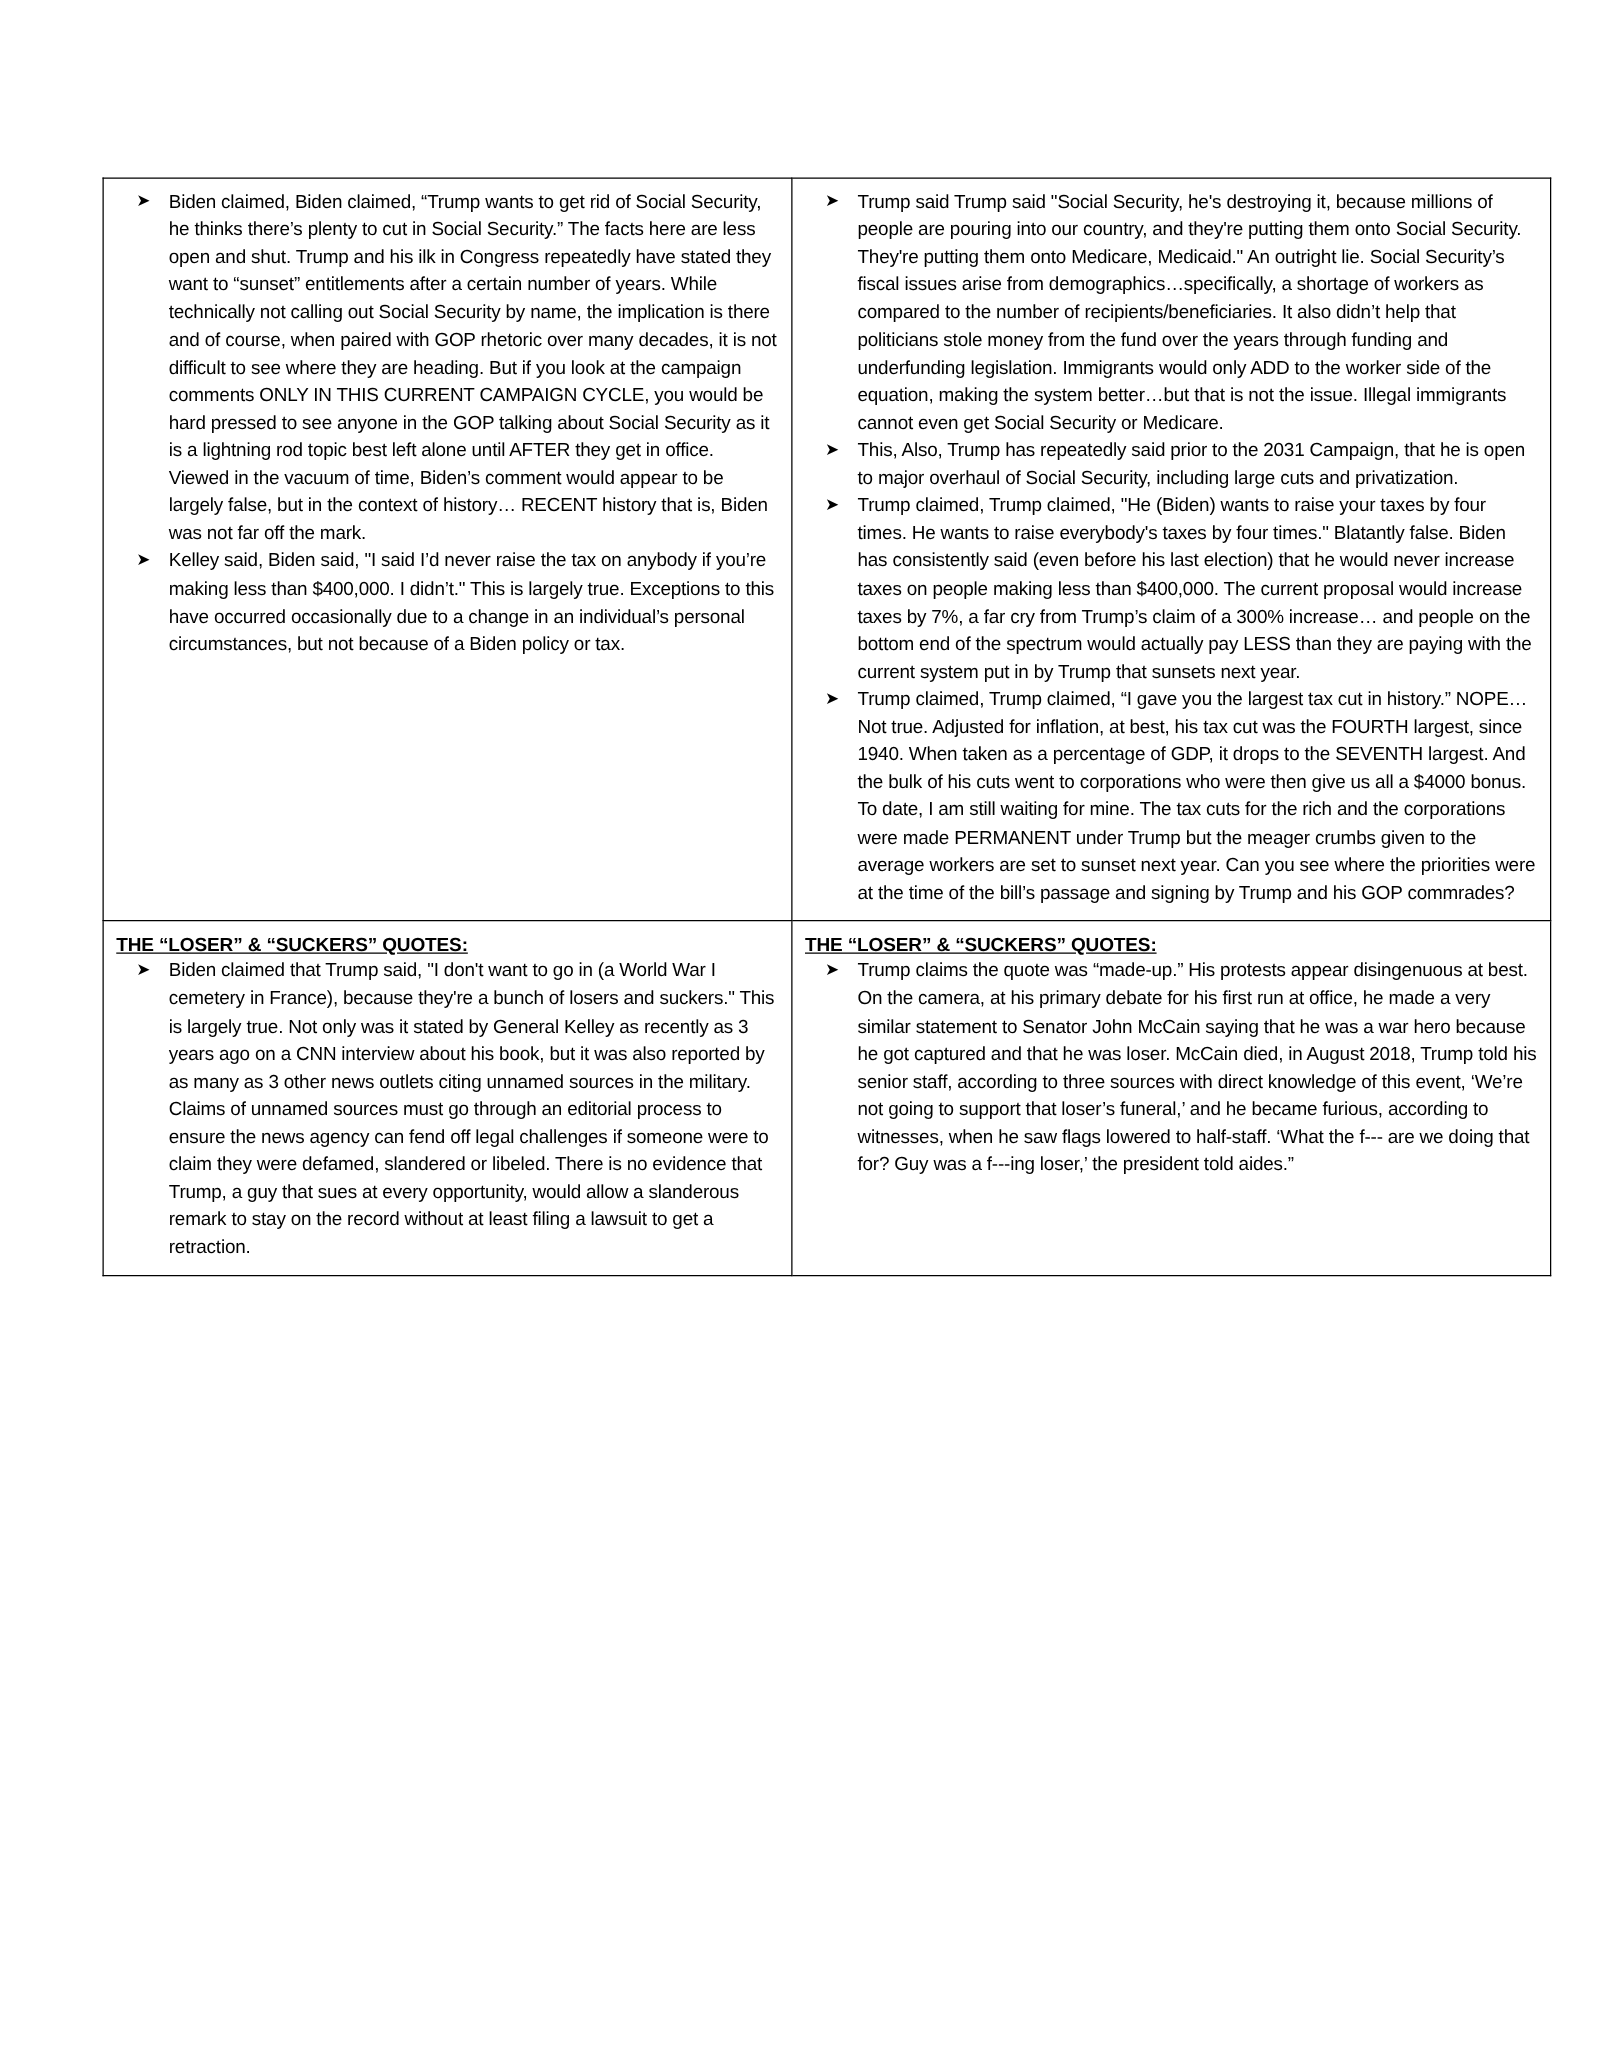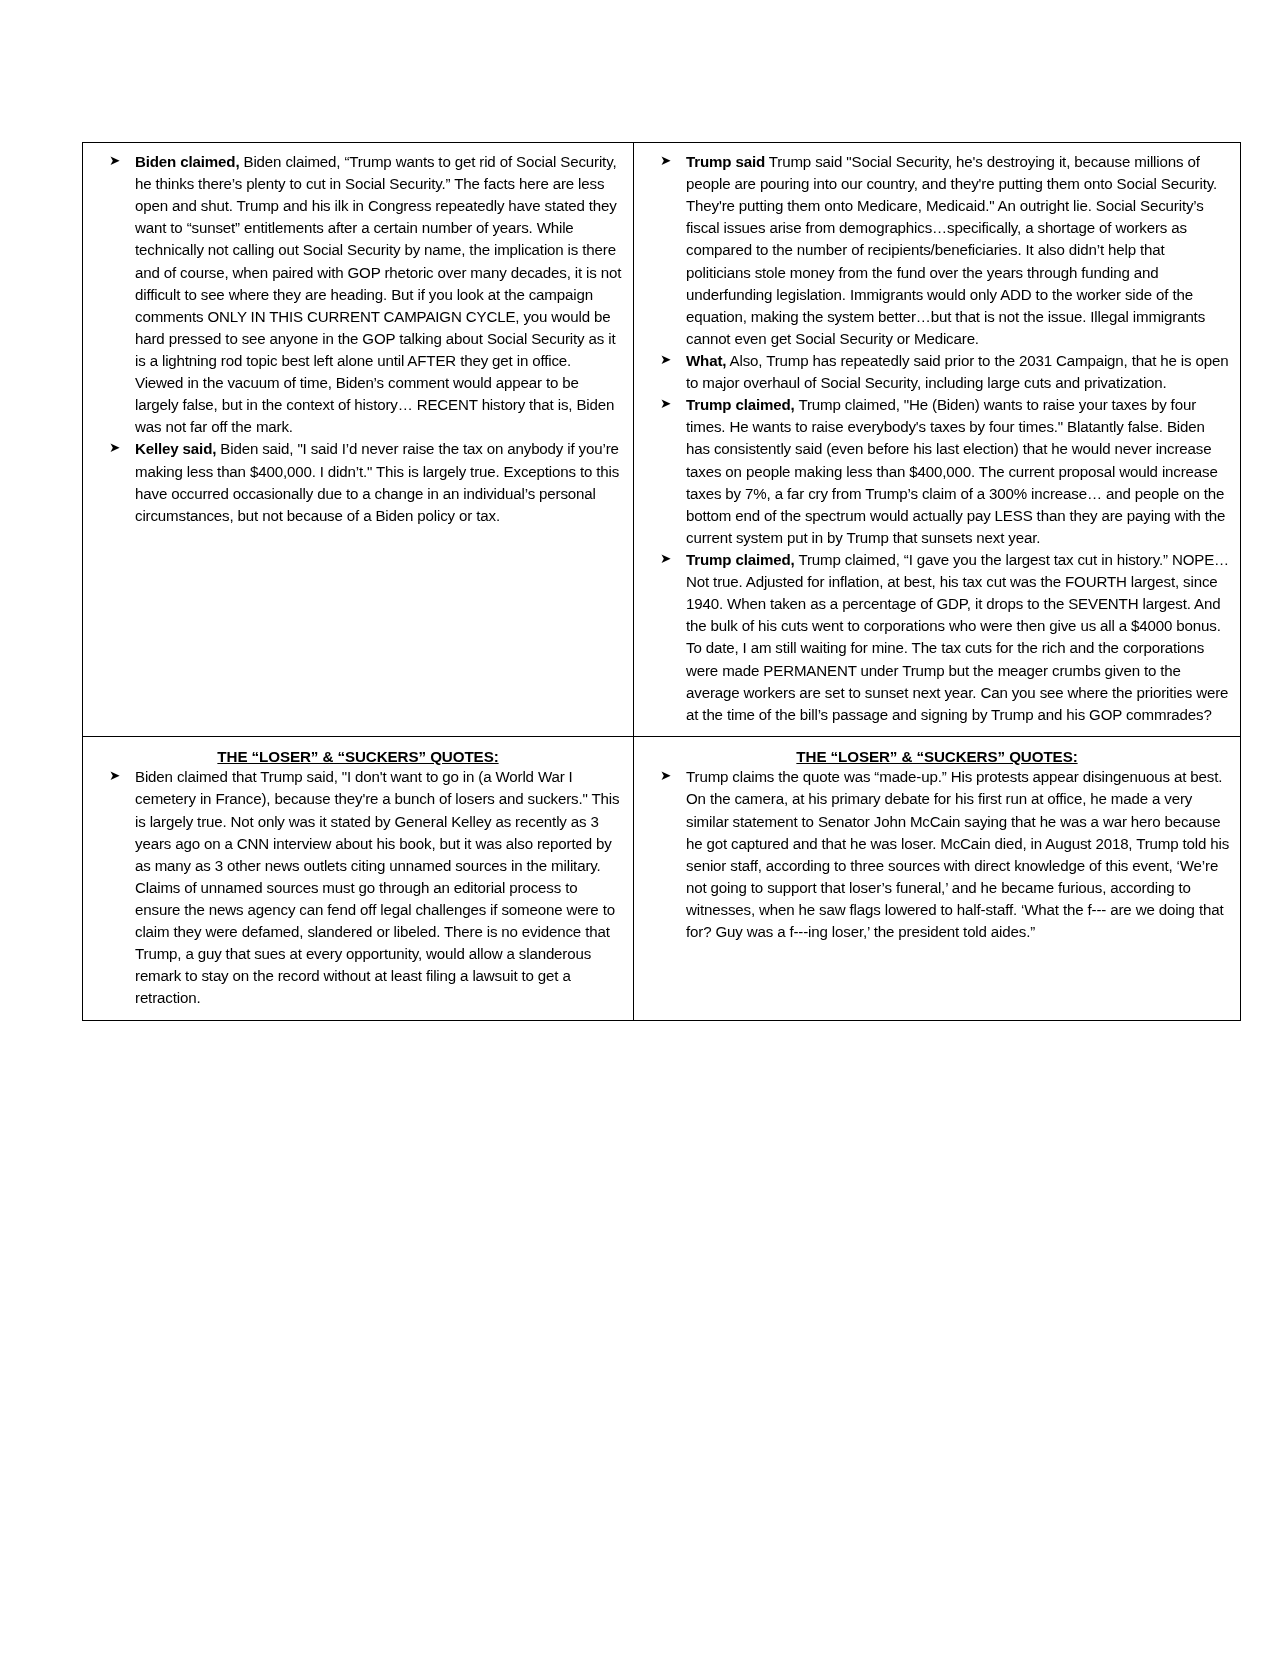--- a/index.html
+++ b/index.html
@@ -35,21 +35,20 @@
   .col-left { width: 530px; }
   .col-right { width: 586px; }
 
   .section-head {
     font-size: 15.2px;
     font-weight: bold;
     text-decoration: underline;
     line-height: 1.28;
     margin: 2px 0 0 0;
     letter-spacing: -0.1px;
-    text-align: center;
   }
   ul.bullets {
     list-style: none;
     margin: 0;
     padding: 0;
   }
   ul.bullets li {
     position: relative;
     padding-left: 42px;
     margin: 0 0 0 0;
@@ -59,21 +58,21 @@
     letter-spacing: -0.15px;
   }
   ul.bullets li + li { margin-top: 0px; }
   ul.bullets li .marker {
     position: absolute;
     left: 16px;
     top: 0;
     font-size: 13.5px;
     line-height: 1.55;
   }
-  .b { font-weight: bold; margin-top: 48px; }
+  .b { font-weight: normal; margin-top: 48px; }
   .cell-inner { padding-top: 2px; }
 </style>
 </head>
 <body>
 
 <div class="page">
   <table class="doc-table">
     <tbody>
       <tr>
         <td class="col-left">
@@ -92,21 +91,21 @@
         </td>
         <td class="col-right">
           <div class="cell-inner">
             <ul class="bullets">
               <li>
                 <span class="marker">➤</span>
                 <span><span class="b">Trump said</span> <span>Trump said "Social Security, he's destroying it, because millions of people are pouring into our country, and they're putting them onto Social Security. They're putting them onto Medicare, Medicaid." An outright lie.  Social Security’s fiscal issues arise from demographics…specifically, a shortage of workers as compared to the number of recipients/beneficiaries.  It also didn’t help that politicians stole money from the fund over the years through funding and underfunding legislation.  Immigrants would only ADD to the worker side of the equation, making the system better…but that is not the issue.  Illegal immigrants cannot even get Social Security or Medicare.</span></span>
               </li>
               <li>
                 <span class="marker">➤</span>
-                <span><span class="b">What,</span> <span>Also, Trump has repeatedly said prior to the 2031 Campaign, that he is open to  major overhaul of Social Security, including large cuts and privatization.</span></span>
+                <span><span class="b">This,</span> <span>Also, Trump has repeatedly said prior to the 2031 Campaign, that he is open to  major overhaul of Social Security, including large cuts and privatization.</span></span>
               </li>
               <li>
                 <span class="marker">➤</span>
                 <span><span class="b">Trump claimed,</span> <span>Trump claimed, "He (Biden) wants to raise your taxes by four times. He wants to raise everybody's taxes by four times."  Blatantly false.  Biden has consistently said (even before his last election) that he would never increase taxes on people making less than $400,000.  The current proposal would increase taxes by 7%, a far cry from Trump’s claim of a 300% increase… and people on the bottom end of the spectrum would actually pay LESS than they are paying with the current system put in by Trump that sunsets next year.</span></span>
               </li>
               <li>
                 <span class="marker">➤</span>
                 <span><span class="b">Trump claimed,</span> <span>Trump claimed, “I gave you the largest tax cut in history.”  NOPE…Not true.  Adjusted for inflation, at best, his tax cut was the FOURTH largest, since 1940.  When taken as a percentage of GDP, it drops to the SEVENTH largest.  And the bulk of his cuts went to corporations who were then give us all a $4000 bonus.  To date, I am still waiting for mine.  The tax cuts for the rich and the corporations were made PERMANENT under Trump but the meager crumbs given to the average workers are set to sunset next year.  Can you see where the priorities were at the time of the bill’s passage and signing by Trump and his GOP commrades?</span></span>
               </li>
             </ul>

